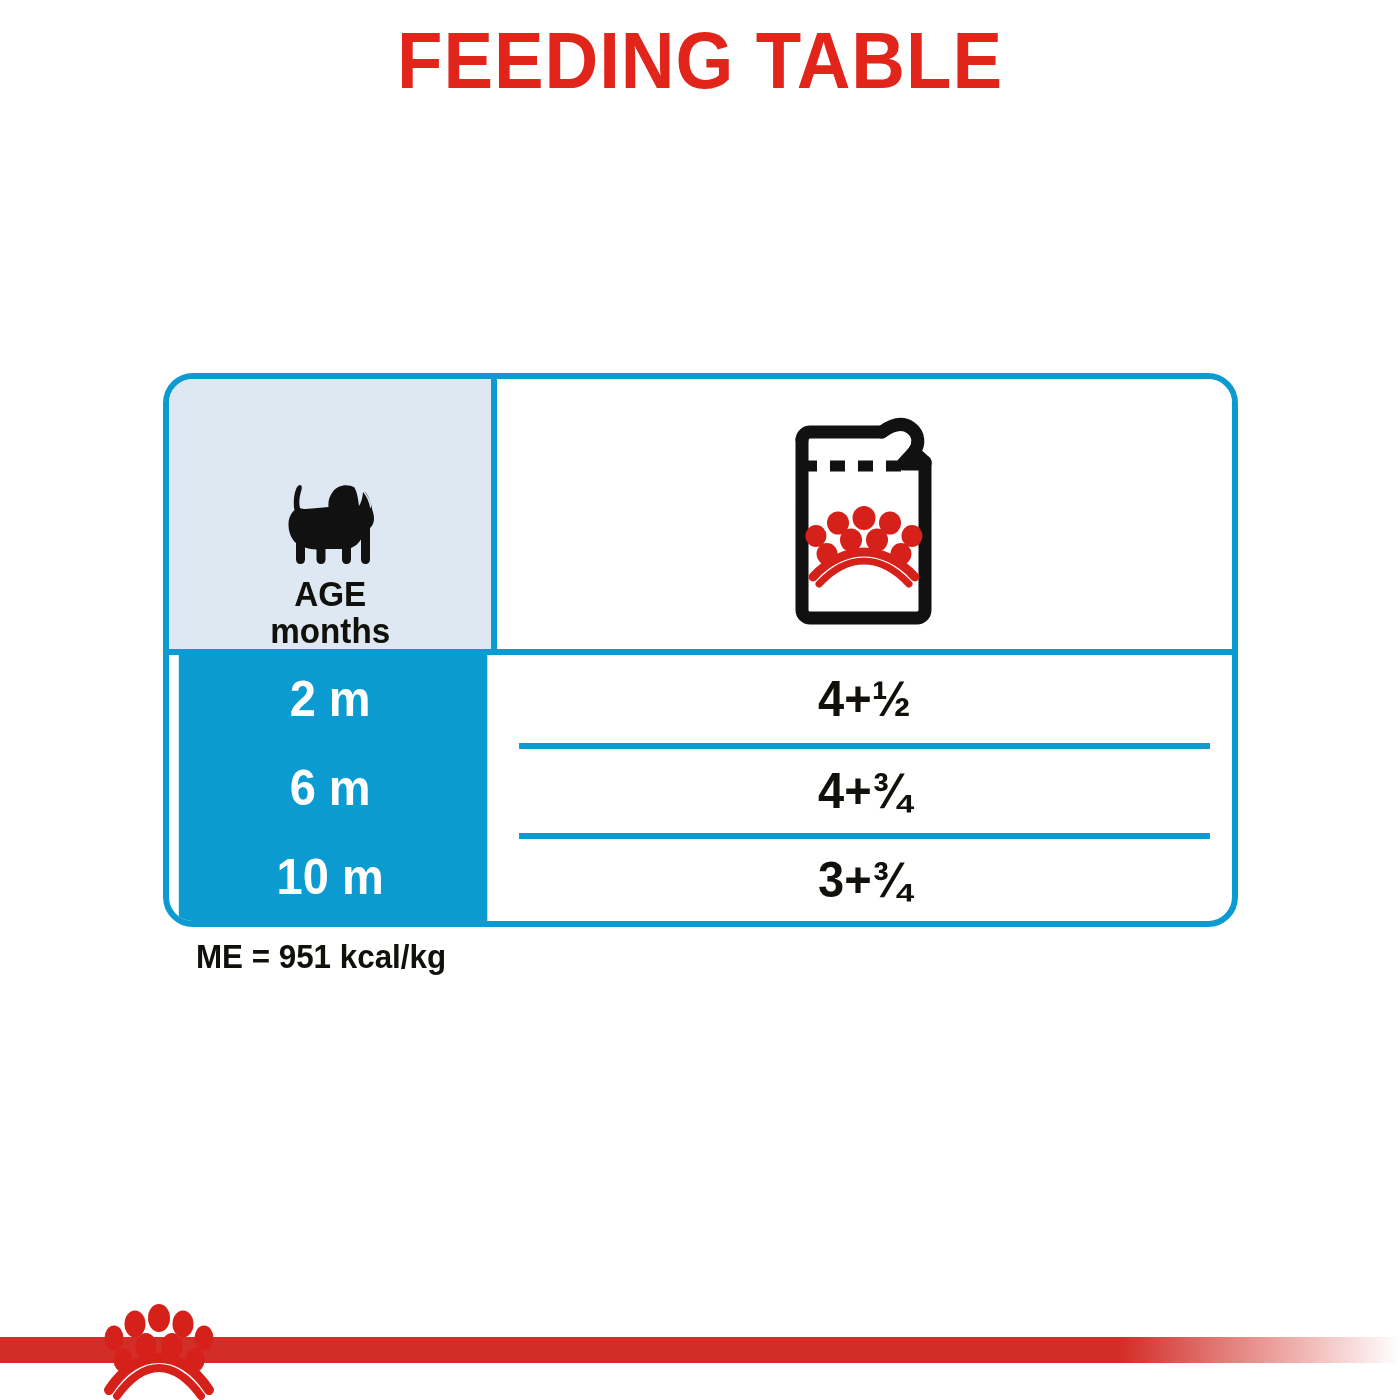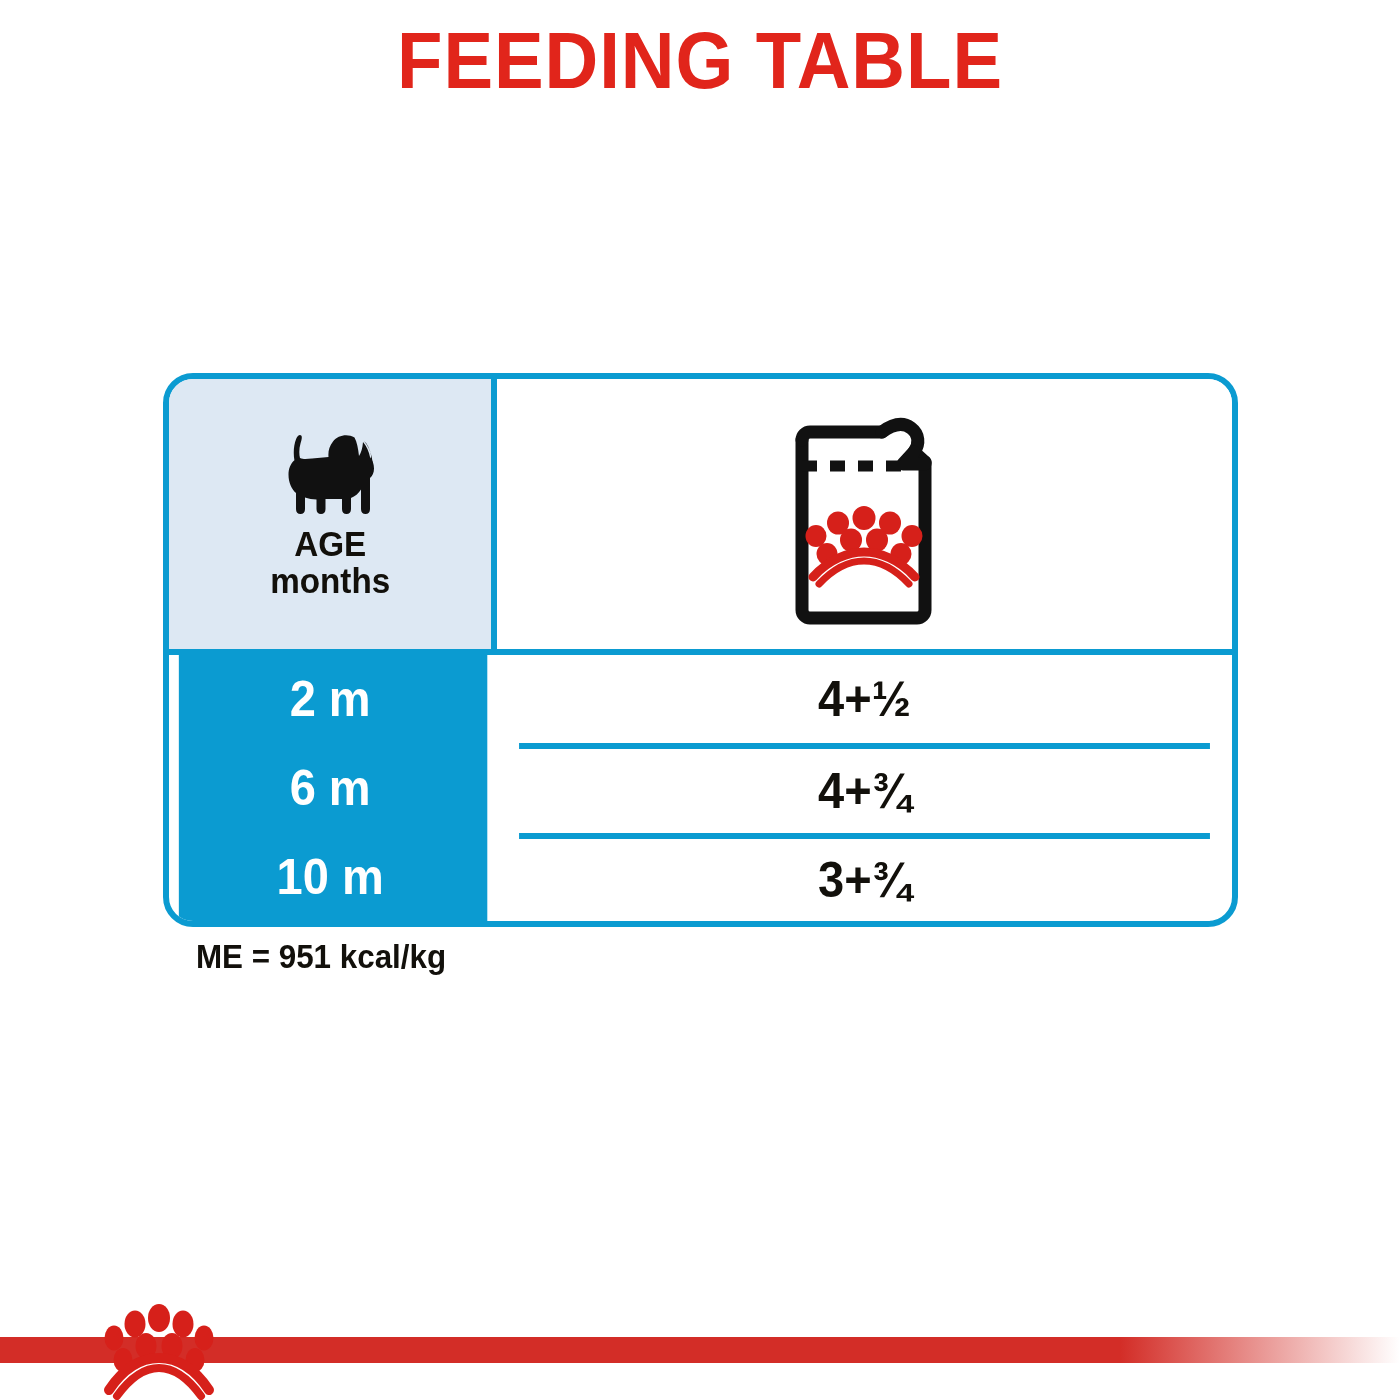--- a/index.html
+++ b/index.html
@@ -53,21 +53,21 @@
     width: 100%;
     height: 100%;
   }
 
   
   .hdr-age {
     background: #dde8f3;
     display: flex;
     flex-direction: column;
     align-items: center;
-    justify-content: center;
+    justify-content: flex-end;
     border-right: 6px solid #0b9bd1;
     border-bottom: 6px solid #0b9bd1;
     box-sizing: border-box;
   }
   .hdr-age-icon {
     width: 108px;
     height: 86px;
     display: block;
     margin-bottom: 10px;
   }

